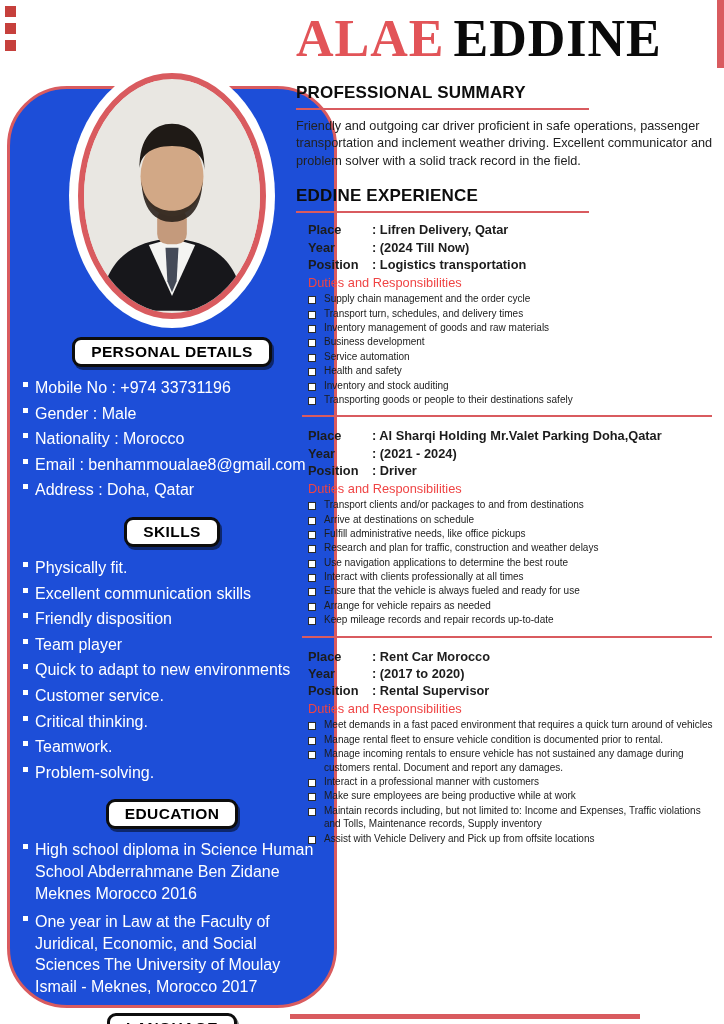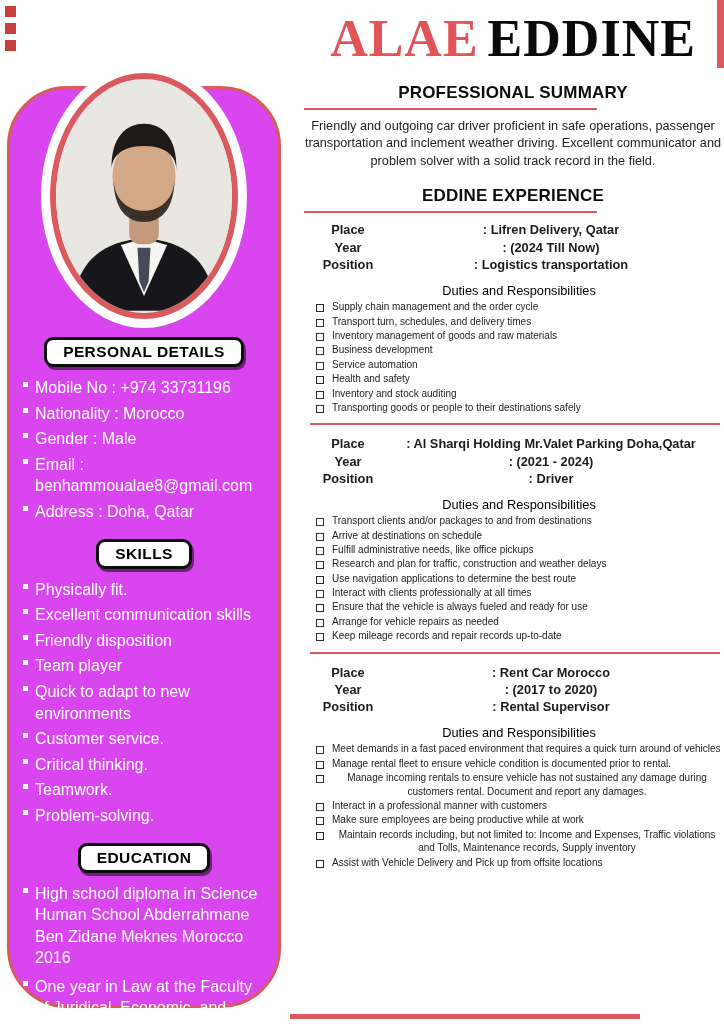--- a/index.html
+++ b/index.html
@@ -11,22 +11,22 @@
   }
 
   
   .deco-sq { position:absolute; left:5px; width:11px; height:11px; background:#c6403c; }
   .deco-sq.s1{top:6px}.deco-sq.s2{top:23px}.deco-sq.s3{top:40px}
   .deco-top-right { position:absolute; right:0; top:0; width:7px; height:68px; background:#d95b5f; }
   .deco-bottom-bar { position:absolute; left:290px; bottom:5px; width:350px; height:5px; background:#d95b5f; }
 
   
   .sidebar {
-    position:absolute; left:7px; top:86px; width:274px; height:922px;
-    background:#d946ef; border:3px solid #d95b5f; border-radius:60px;
+    position:absolute; left:7px; top:86px; width:330px; height:922px;
+    background:#1d4ed8; border:3px solid #d95b5f; border-radius:60px;
   }
   .photo {
     position:absolute; left:50%; top:-16px; transform:translateX(-50%);
     width:188px; height:246px; border-radius:50%;
     border:6px solid #d95b5f; background:#e9e7e2;
     box-shadow:0 0 0 9px #ffffff; overflow:hidden;
   }
   .photo svg { display:block; width:100%; height:100%; }
   .side-content { padding-top:248px; }
   .side-section { margin-bottom:16px; }
@@ -37,32 +37,32 @@
     box-shadow:2px 3px 0 rgba(0,0,0,.5); white-space:nowrap;
   }
   .side-list { list-style:none; padding:0 10px 0 13px; color:#fff; font-size:16px; }
   .side-list li { display:flex; margin-bottom:4px; line-height:1.35; }
   .side-list li::before {
     content:""; flex:0 0 auto; width:5px; height:5px; background:#fff; margin:5px 7px 0 0;
   }
   .side-list.edu li { margin-bottom:7px; }
 
   
-  .main { position:absolute; left:304px; top:12px; width:418px;text-align:center; }
+  .main { position:absolute; left:296px; top:12px; width:418px; }
   .name { font-family:"Liberation Serif", serif; font-weight:bold; font-size:52px;
           letter-spacing:1px; line-height:1.05; white-space:nowrap; }
   .name .fn { color:#e25458; }
   .name .ln { color:#0a0a0a; margin-left:9px; }
   h2.sec { font-size:17px; font-weight:bold; color:#0d0d0d; letter-spacing:.2px; margin-top:16px; }
   .rule { width:70%; height:2.5px; background:#d95b5f; margin:5px 0 8px; }
   .summary-text { font-size:12.7px; line-height:1.36; color:#222; }
 
   .job { margin-left:12px; margin-top:6px; }
   .row { display:grid; grid-template-columns:64px auto; font-size:12.8px; font-weight:bold; line-height:1.35; }
-  .duties-label { color:#000000; font-size:12.8px; margin:10px 0 2px; }
+  .duties-label { color:#ef4444; font-size:12.8px; margin:2px 0 2px; }
   .duties { list-style:none; font-size:10px; line-height:1.34; }
   .duties li { display:flex; margin-bottom:1px; }
   .duties li::before {
     content:""; flex:0 0 auto; width:6px; height:6px;
     border:1.5px solid #2a2a2a; background:#fff; margin:4px 8px 0 0;
   }
   .job-divider { height:2px; background:#d95b5f; margin:9px 0 10px 6px; width:98%; }
 </style>
 </head>
 <body>
@@ -89,22 +89,22 @@
         <path d="M62 104 C62 140 78 152 95 152 C112 152 128 140 128 104 C128 128 112 140 95 140 C78 140 62 128 62 104 Z" fill="#261e18" opacity="0.88"></path>
       </svg>
     </div>
 
     <div class="side-content">
 
       <section class="side-section">
         <div class="side-h">PERSONAL DETAILS</div>
         <ul class="side-list">
           <li>Mobile No : +974 33731196</li>
+          <li>Gender : Male</li>
           <li>Nationality : Morocco</li>
-          <li>Gender : Male</li>
           <li>Email : benhammoualae8@gmail.com</li>
           <li>Address : Doha, Qatar</li>
         </ul>
       </section>
 
       <section class="side-section">
         <div class="side-h">SKILLS</div>
         <ul class="side-list">
           <li>Physically fit.</li>
           <li>Excellent communication skills</li>

